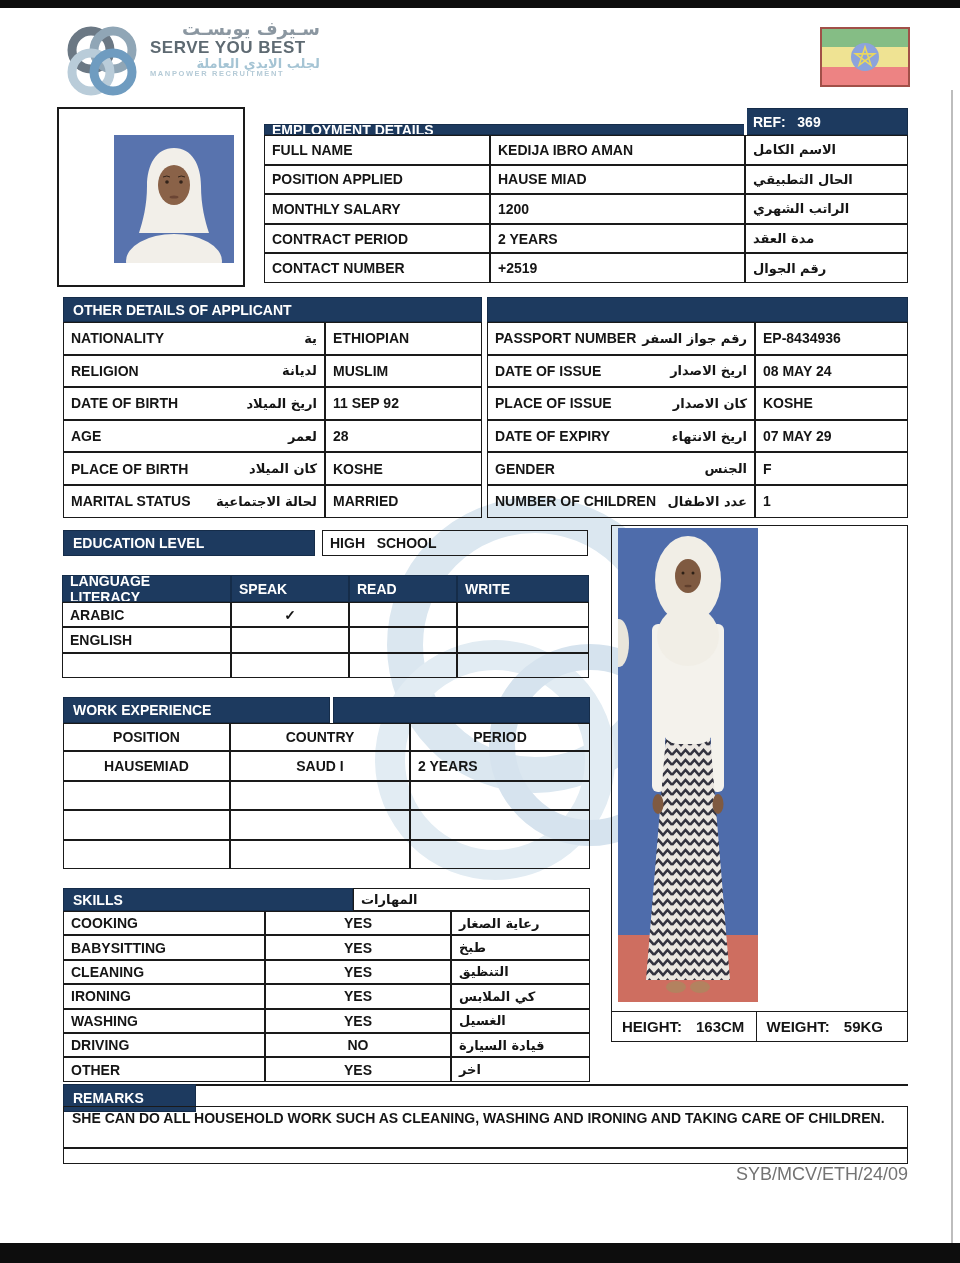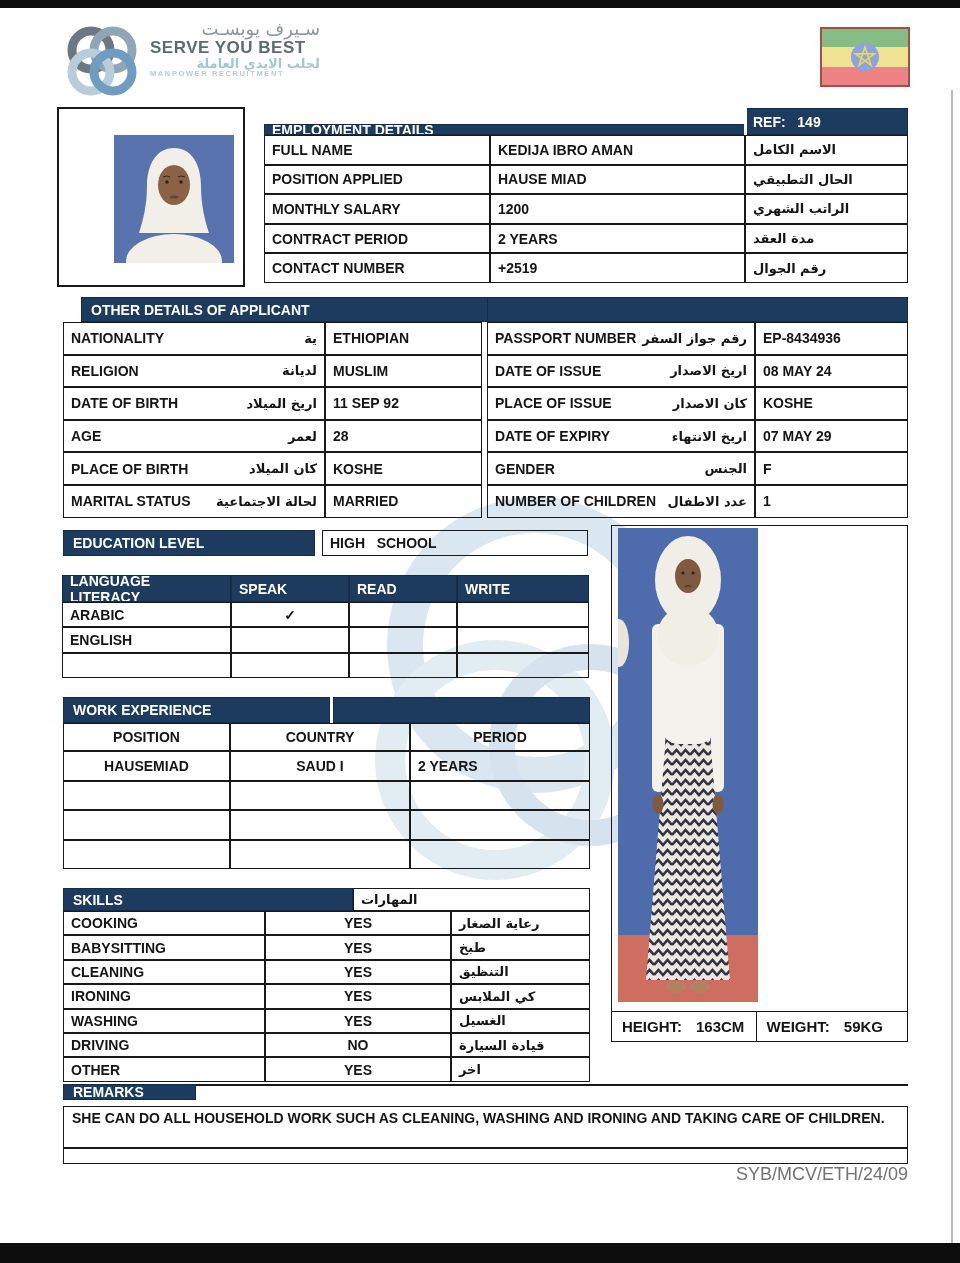--- a/index.html
+++ b/index.html
@@ -15,21 +15,21 @@
   .ctr{justify-content:center;}
   .rt{justify-content:flex-end;}
   .pre{white-space:pre;}
   .strip{position:absolute;left:0;width:960px;background:#0d0d0d;}
   .darkbar{position:absolute;box-sizing:border-box;background:#1d3a5f;color:#fff;
            font-weight:700;font-size:14px;display:flex;align-items:center;padding:0 9px;
            border:1.5px solid #152c49;}
   .line{position:absolute;background:#1a1a1a;}
   .footer-code{position:absolute;color:#737373;font-size:18px;font-weight:400;text-align:right;}
   .logo-text{position:absolute;line-height:1.05;}
-  .logo-ar1{font-family:"DejaVu Sans",sans-serif;direction:rtl;color:#8b97a1;font-size:18px;font-weight:400;}
+  .logo-ar1{font-family:"DejaVu Sans",sans-serif;direction:rtl;color:#8b97a1;font-size:18px;font-weight:700;}
   .logo-en1{color:#5e6a72;font-size:17px;font-weight:700;letter-spacing:.5px;}
   .logo-ar2{font-family:"DejaVu Sans",sans-serif;direction:rtl;color:#a5c4d4;font-size:13px;font-weight:700;}
   .logo-en2{color:#b5cbd7;font-size:7.5px;font-weight:700;letter-spacing:1.6px;}
   .hw-cell{position:absolute;box-sizing:border-box;border:1.5px solid #1a1a1a;display:flex;
            align-items:center;gap:14px;padding:0 10px;font-weight:700;font-size:15px;background:transparent;}
 </style>
 </head>
 <body>
 
 <div class="page">
@@ -75,21 +75,21 @@
       <circle cx="53" cy="47" r="1.8" fill="#32231a"></circle>
       <circle cx="67" cy="47" r="1.8" fill="#32231a"></circle>
       <path d="M49,42 Q53,40 56,42" stroke="#32231a" stroke-width="1" fill="none"></path>
       <path d="M64,42 Q67,40 71,42" stroke="#32231a" stroke-width="1" fill="none"></path>
       <ellipse cx="60" cy="62" rx="4.5" ry="1.6" fill="#6b4534"></ellipse>
     </svg>
   </div>
 
   <div class="grid" style="left:264px;top:108px;width:644px;grid-template-columns:226px 255px 163px;grid-template-rows:27px repeat(5,29.6px);">
     <div class="cell hdr" style="grid-column:1/3;margin-top:16px;">EMPLOYMENT DETAILS</div>
-    <div class="cell hdr pre">REF:   149</div>
+    <div class="cell hdr pre">REF:   369</div>
 
     <div class="cell">FULL NAME</div>
     <div class="cell">KEDIJA IBRO AMAN</div>
     <div class="cell ar rt">الاسم الكامل</div>
 
     <div class="cell">POSITION APPLIED</div>
     <div class="cell">HAUSE MIAD</div>
     <div class="cell ar rt">الحال التطبيقي</div>
 
     <div class="cell">MONTHLY SALARY</div>
@@ -99,21 +99,21 @@
     <div class="cell">CONTRACT PERIOD</div>
     <div class="cell">2 YEARS</div>
     <div class="cell ar rt">مدة العقد</div>
 
     <div class="cell">CONTACT NUMBER</div>
     <div class="cell">+2519</div>
     <div class="cell ar rt">رقم الجوال</div>
   </div>
   <div class="abs" style="left:744px;top:108px;width:3px;height:27px;background:#fff;"></div>
 
-  <div class="darkbar" style="left:81px;top:297px;width:419px;height:25px;">OTHER DETAILS OF APPLICANT</div>
+  <div class="darkbar" style="left:63px;top:297px;width:419px;height:25px;">OTHER DETAILS OF APPLICANT</div>
   <div class="darkbar" style="left:487px;top:297px;width:421px;height:25px;"></div>
 
   <div class="grid" style="left:63px;top:322px;width:419px;grid-template-columns:262px 157px;grid-template-rows:repeat(6,32.6px);">
     <div class="cell sp">
         <span>NATIONALITY</span>
         <span class="ar">ية</span>
       </div>
     <div class="cell">ETHIOPIAN</div>
     <div class="cell sp">
         <span>RELIGION</span>
@@ -282,21 +282,21 @@
   <div class="hw-cell" style="left:611px;top:1011px;width:146px;height:31px;">
     <span>HEIGHT:</span>
     <span>163CM</span>
   </div>
   <div class="hw-cell" style="left:755.5px;top:1011px;width:152px;height:31px;">
     <span>WEIGHT:</span>
     <span>59KG</span>
   </div>
 
   <div class="line" style="left:63px;top:1084px;width:845px;height:1.5px;"></div>
-  <div class="darkbar" style="left:63px;top:1084px;width:133px;height:16px;">REMARKS</div>
+  <div class="darkbar" style="left:63px;top:1084px;width:133px;height:28px;">REMARKS</div>
   <div class="abs" style="left:63px;top:1106px;width:845px;height:42px;border:1.5px solid #1a1a1a;
               font-weight:700;font-size:14px;line-height:19px;padding:2px 8px;">
     <span>SHE CAN DO ALL HOUSEHOLD WORK SUCH AS CLEANING, WASHING AND IRONING AND TAKING CARE OF CHILDREN.</span>
   </div>
   <div class="abs" style="left:63px;top:1147.5px;width:845px;height:16px;border:1.5px solid #1a1a1a;"></div>
 
   <div class="footer-code" style="left:700px;top:1164px;width:208px;">SYB/MCV/ETH/24/09</div>
 
 </div>
 

